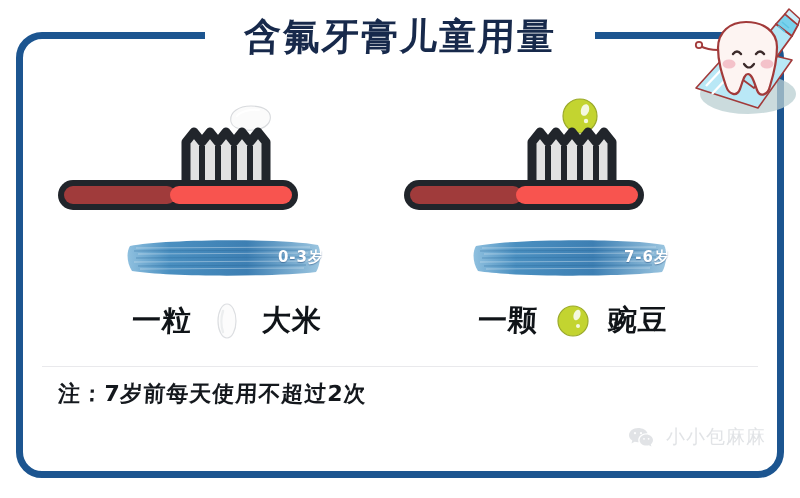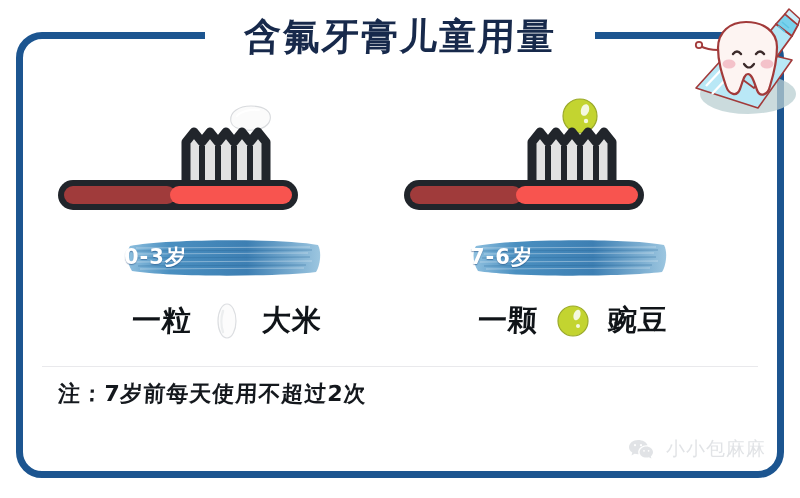--- a/index.html
+++ b/index.html
@@ -113,24 +113,24 @@
     left: 72px;
     width: 200px;
     height: 42px;
   }
   .badge-label {
     position: absolute;
     left: 0; top: 0;
     width: 200px;
     height: 42px;
     line-height: 42px;
-    text-align: left;
+    text-align: right;
     color: #ffffff;
     font-family: "DejaVu Sans", sans-serif;
-    font-size: 21px;
+    font-size: 15px;
     font-weight: bold;
     letter-spacing: 1px;
     text-shadow: 0 1px 1px rgba(20,60,110,.45);
   }
 
   
   .caption {
     position: absolute;
     top: 296px;
     height: 50px;
@@ -178,21 +178,21 @@
     color: #14181d;
     letter-spacing: 1px;
     white-space: nowrap;
     transform: skewX(-3deg);
   }
 
   
   .watermark {
     position: absolute;
     right: 34px;
-    top: 436px;
+    top: 424px;
     display: flex;
     align-items: center;
     gap: 12px;
     opacity: .55;
   }
   .wm-icon { width: 26px; height: 22px; display: block; }
   .wm-text {
     font-family: "DejaVu Sans", sans-serif;
     font-size: 19px;
     color: #c9cdd2;

